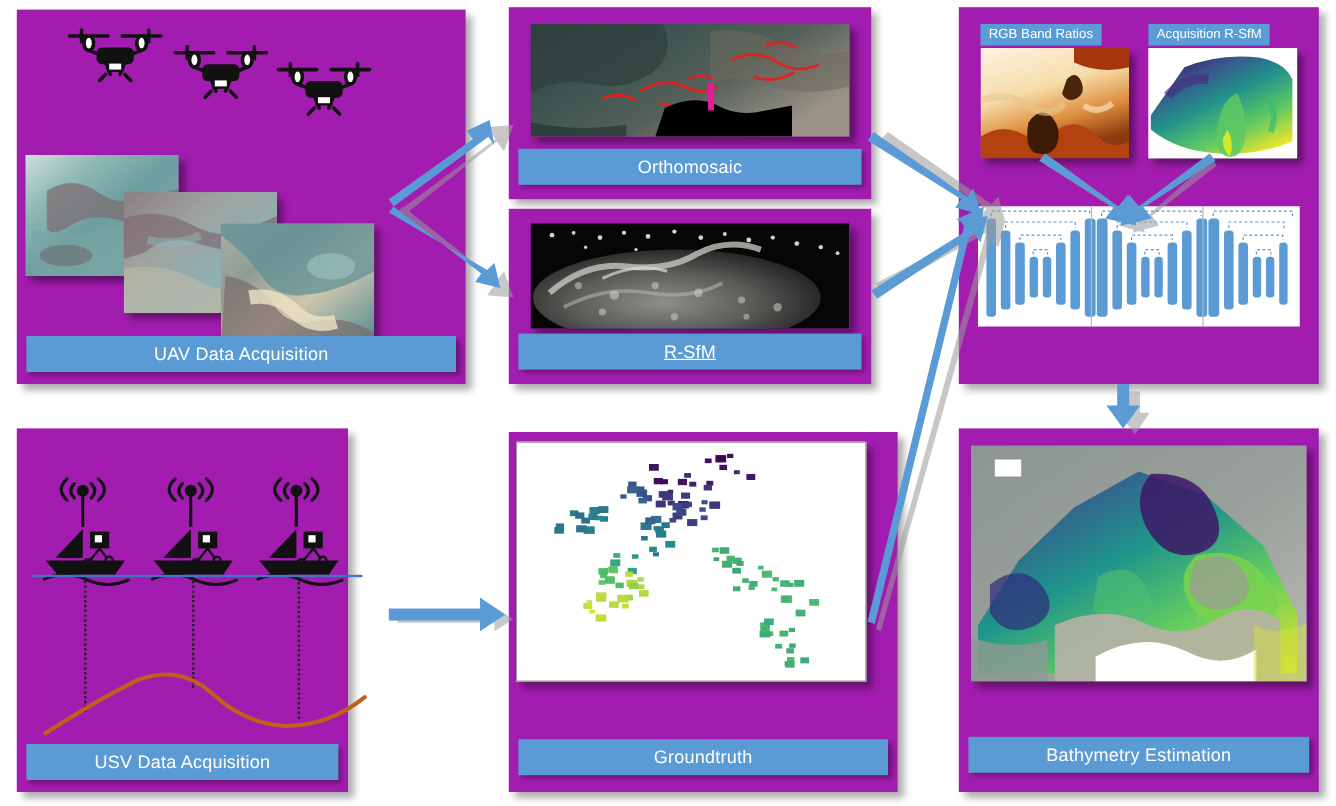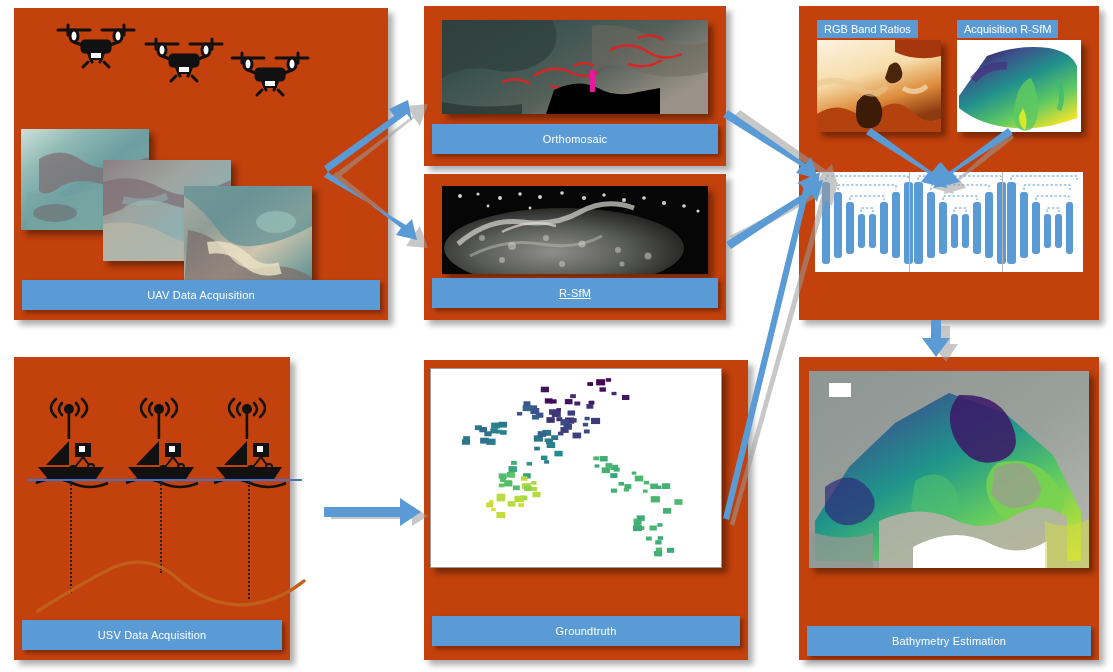--- a/index.html
+++ b/index.html
@@ -1,21 +1,21 @@
 <!DOCTYPE html>
 <html><head>
 <meta charset="utf-8">
 <style>
   html,body{margin:0;padding:0;background:#ffffff;}
   body{font-family:"Liberation Sans", sans-serif;}
   #stage{position:relative;width:1113px;height:672px;background:#ffffff;overflow:hidden;}
 
-  .panel{position:absolute;background:#c2410c;box-shadow:5px 5px 6px rgba(0,0,0,0.32);}
+  .panel{position:absolute;background:#a21caf;box-shadow:5px 5px 6px rgba(0,0,0,0.32);}
   .panel-label{position:absolute;left:8px;right:8px;height:30px;background:#5b9bd5;
-    color:#ffffff;font-size:11px;display:flex;align-items:center;justify-content:center;
+    color:#ffffff;font-size:15px;display:flex;align-items:center;justify-content:center;
     letter-spacing:.2px;box-shadow:3px 3px 4px rgba(0,0,0,0.35);}
 
   .thumb{position:absolute;box-shadow:5px 5px 6px rgba(0,0,0,0.4);}
   .minilabel{position:absolute;background:#5b9bd5;color:#fff;font-size:11px;
      padding:3px 7px;white-space:nowrap;z-index:4;}
 
   svg.ov{position:absolute;left:0;top:0;width:1113px;height:672px;pointer-events:none;}
   .arrow{fill:#5b9bd5;}
   .arrowsh{fill:#9b9b9b;opacity:.55;}
   .wline{position:absolute;background:#4472c4;height:2px;}
@@ -576,21 +576,21 @@
         <path d="M188 92 q40 -10 62 24 q14 24 -10 36 q-36 16 -58 -20 q-12 -24 6 -40z" fill="#79d24f" opacity=".85"></path>
         <path d="M106 110 q26 -16 40 8 q12 22 -8 32 q-24 10 -36 -14z" fill="#4fc06f" opacity=".6"></path>
 
         <path d="M70 150 q40 -18 74 -2 q32 16 62 -4 q26 -16 52 2 v51 H70z" fill="#b6b1a6" opacity=".9"></path>
         <path d="M104 176 q40 -22 76 -4 q30 16 58 -2 v27 H104z" fill="#ffffff"></path>
         <path d="M186 98 q26 -14 40 6 q14 20 -6 30 q-24 10 -38 -12z" fill="#9c9c93" opacity=".75"></path>
         <path d="M0 160 q34 12 64 2 v35 H0z" fill="#8e9893" opacity=".8"></path>
         <path d="M236 150 q22 10 44 -2 v49 h-44z" fill="#cfd84a" opacity=".55"></path>
       </svg>
     </div>
-    <div class="panel-label" style="bottom:4px;">Bathymetry Estimation</div>
+    <div class="panel-label" style="bottom:16px;">Bathymetry Estimation</div>
   </div>
 
   <svg class="ov" viewBox="0 0 1113 672">
     <g class="arrowsh" transform="translate(4,4)">
       <path d="M328 172 L409 112 L402 102 L424 100 L416 122 L410 114 L332 176 Z"></path>
       <path d="M328 172 L409 232 L402 242 L424 244 L416 222 L410 230 L332 168 Z"></path>
       <path d="M730 112 L818 170 L812 178 L834 182 L828 160 L822 166 L736 106 Z"></path>
       <path d="M730 240 L818 190 L824 198 L832 178 L808 180 L814 186 L726 232 Z"></path>
       <path d="M726 520 L818 190 L812 188 L834 178 L828 202 L822 196 L730 522 Z"></path>
       <path d="M327 509 L408 509 L408 502 L424 512 L408 522 L408 515 L327 515 Z"></path>

